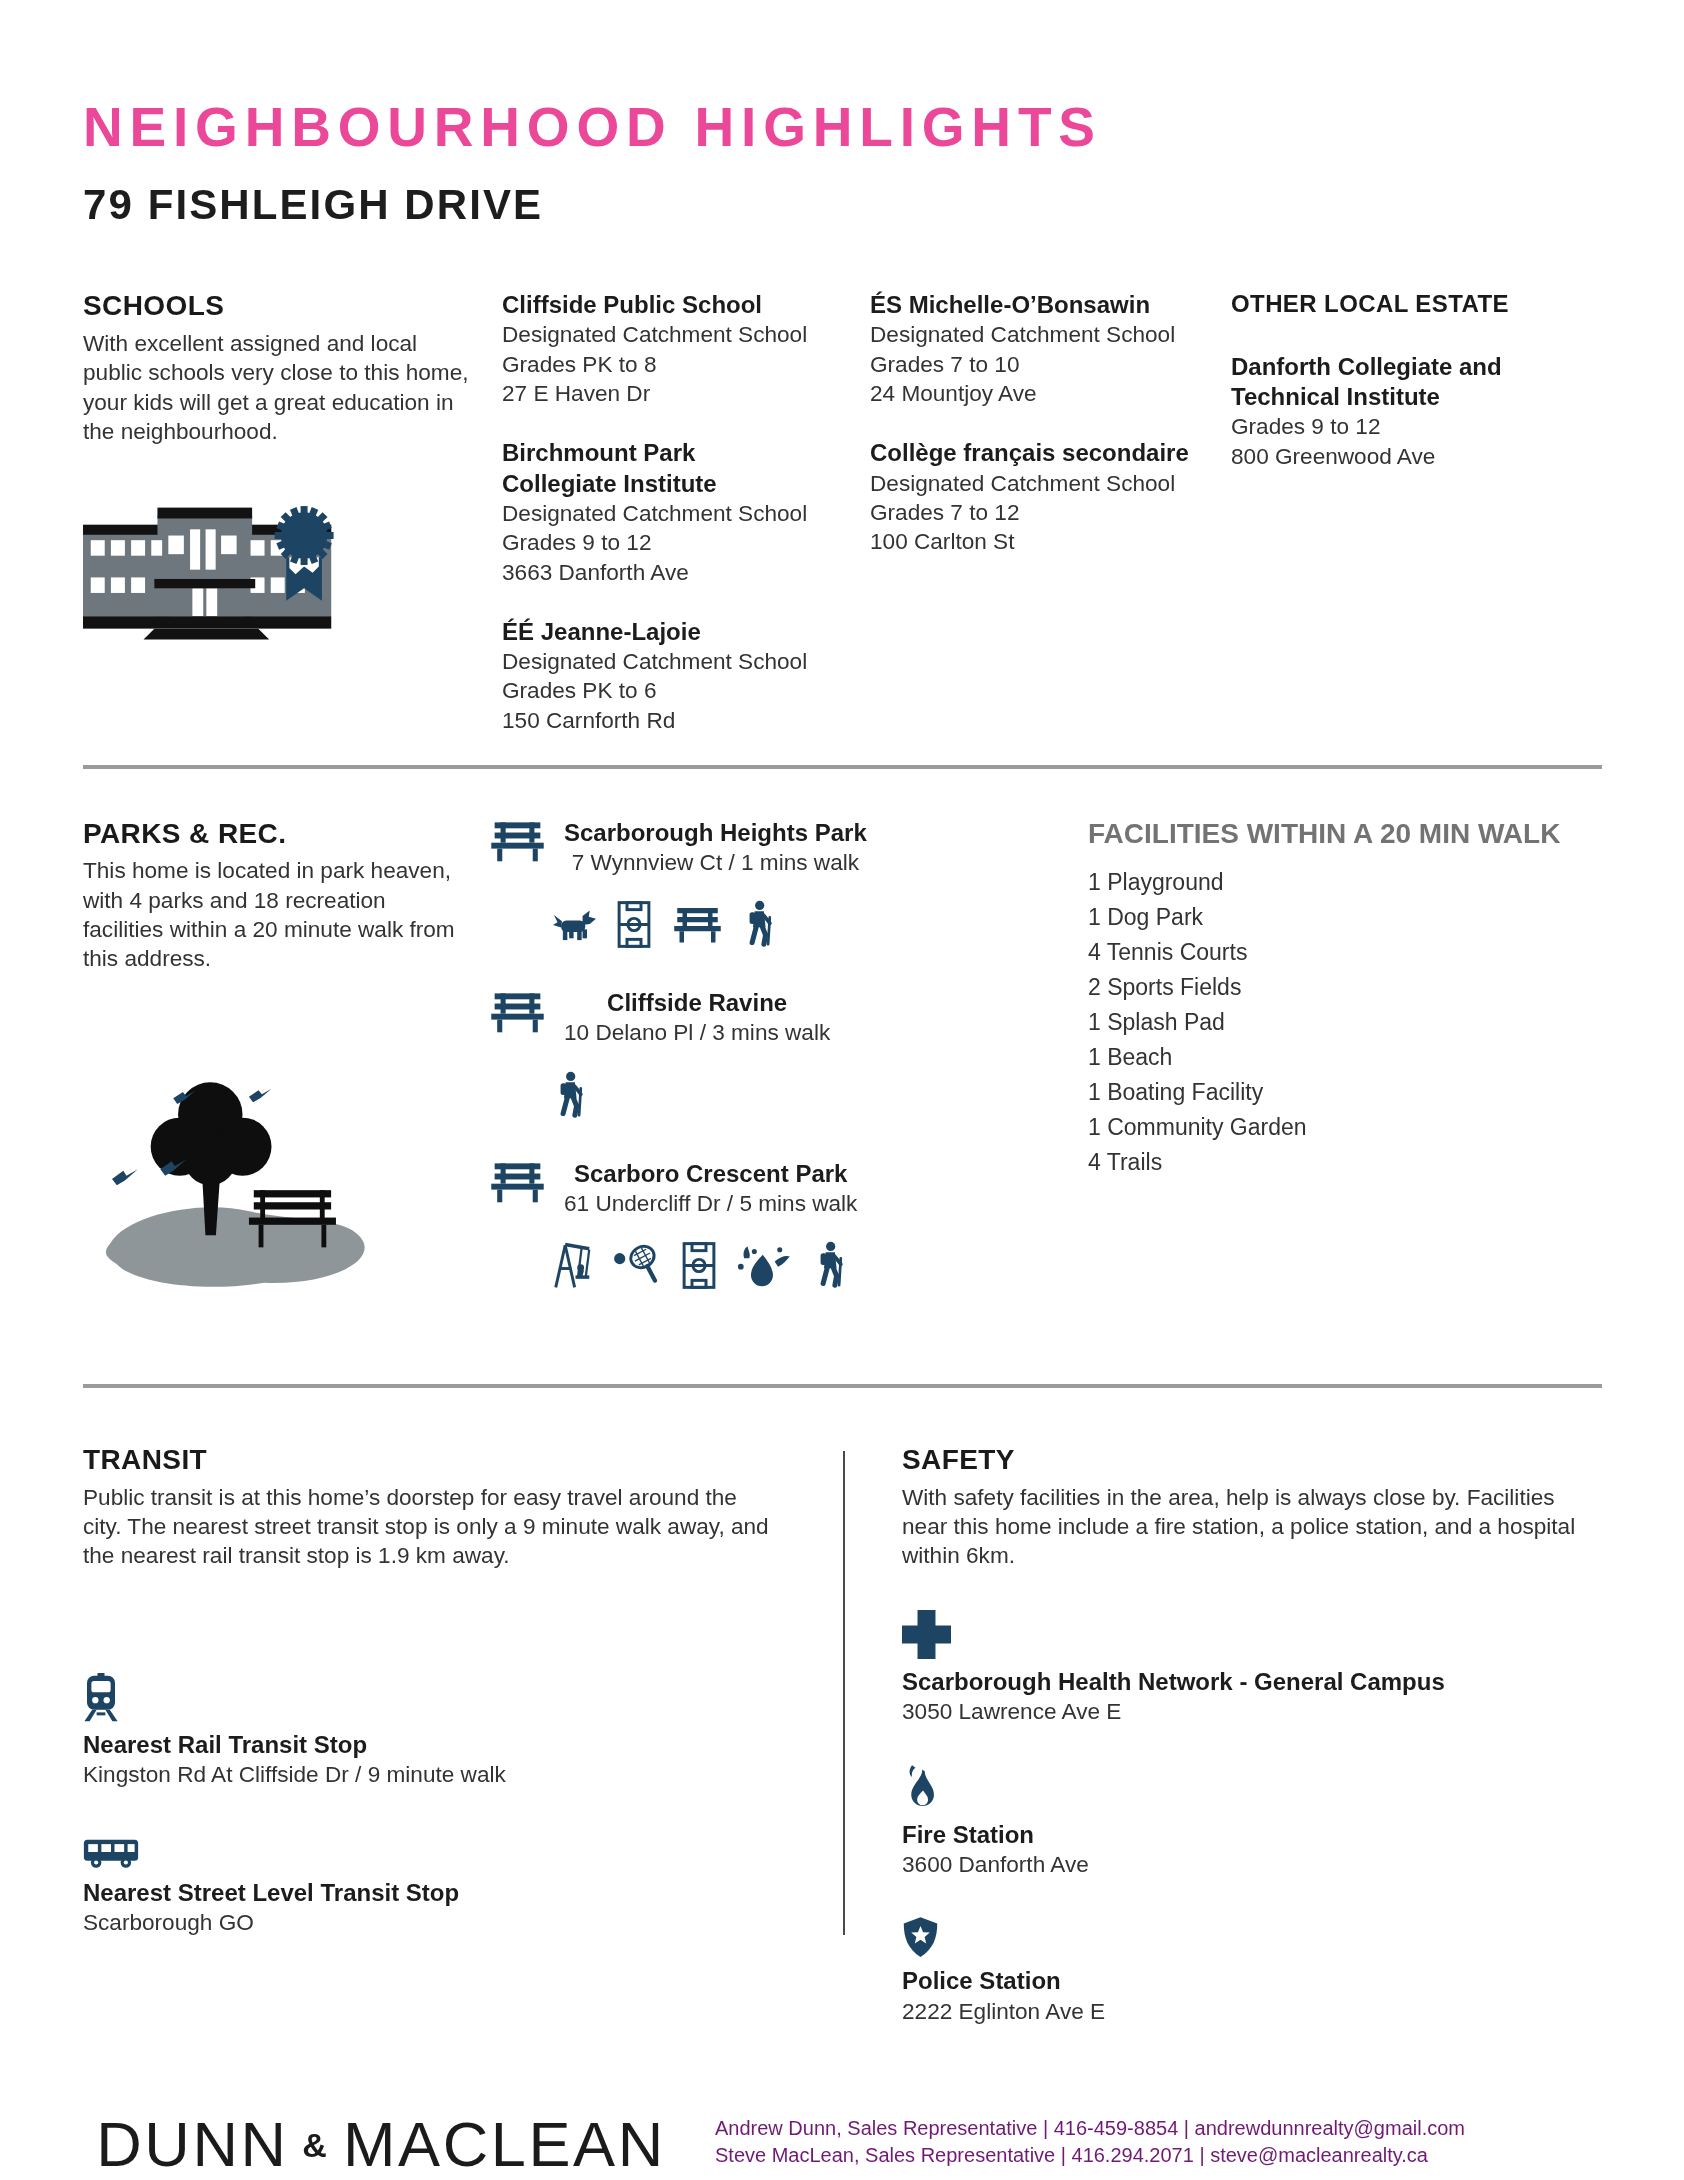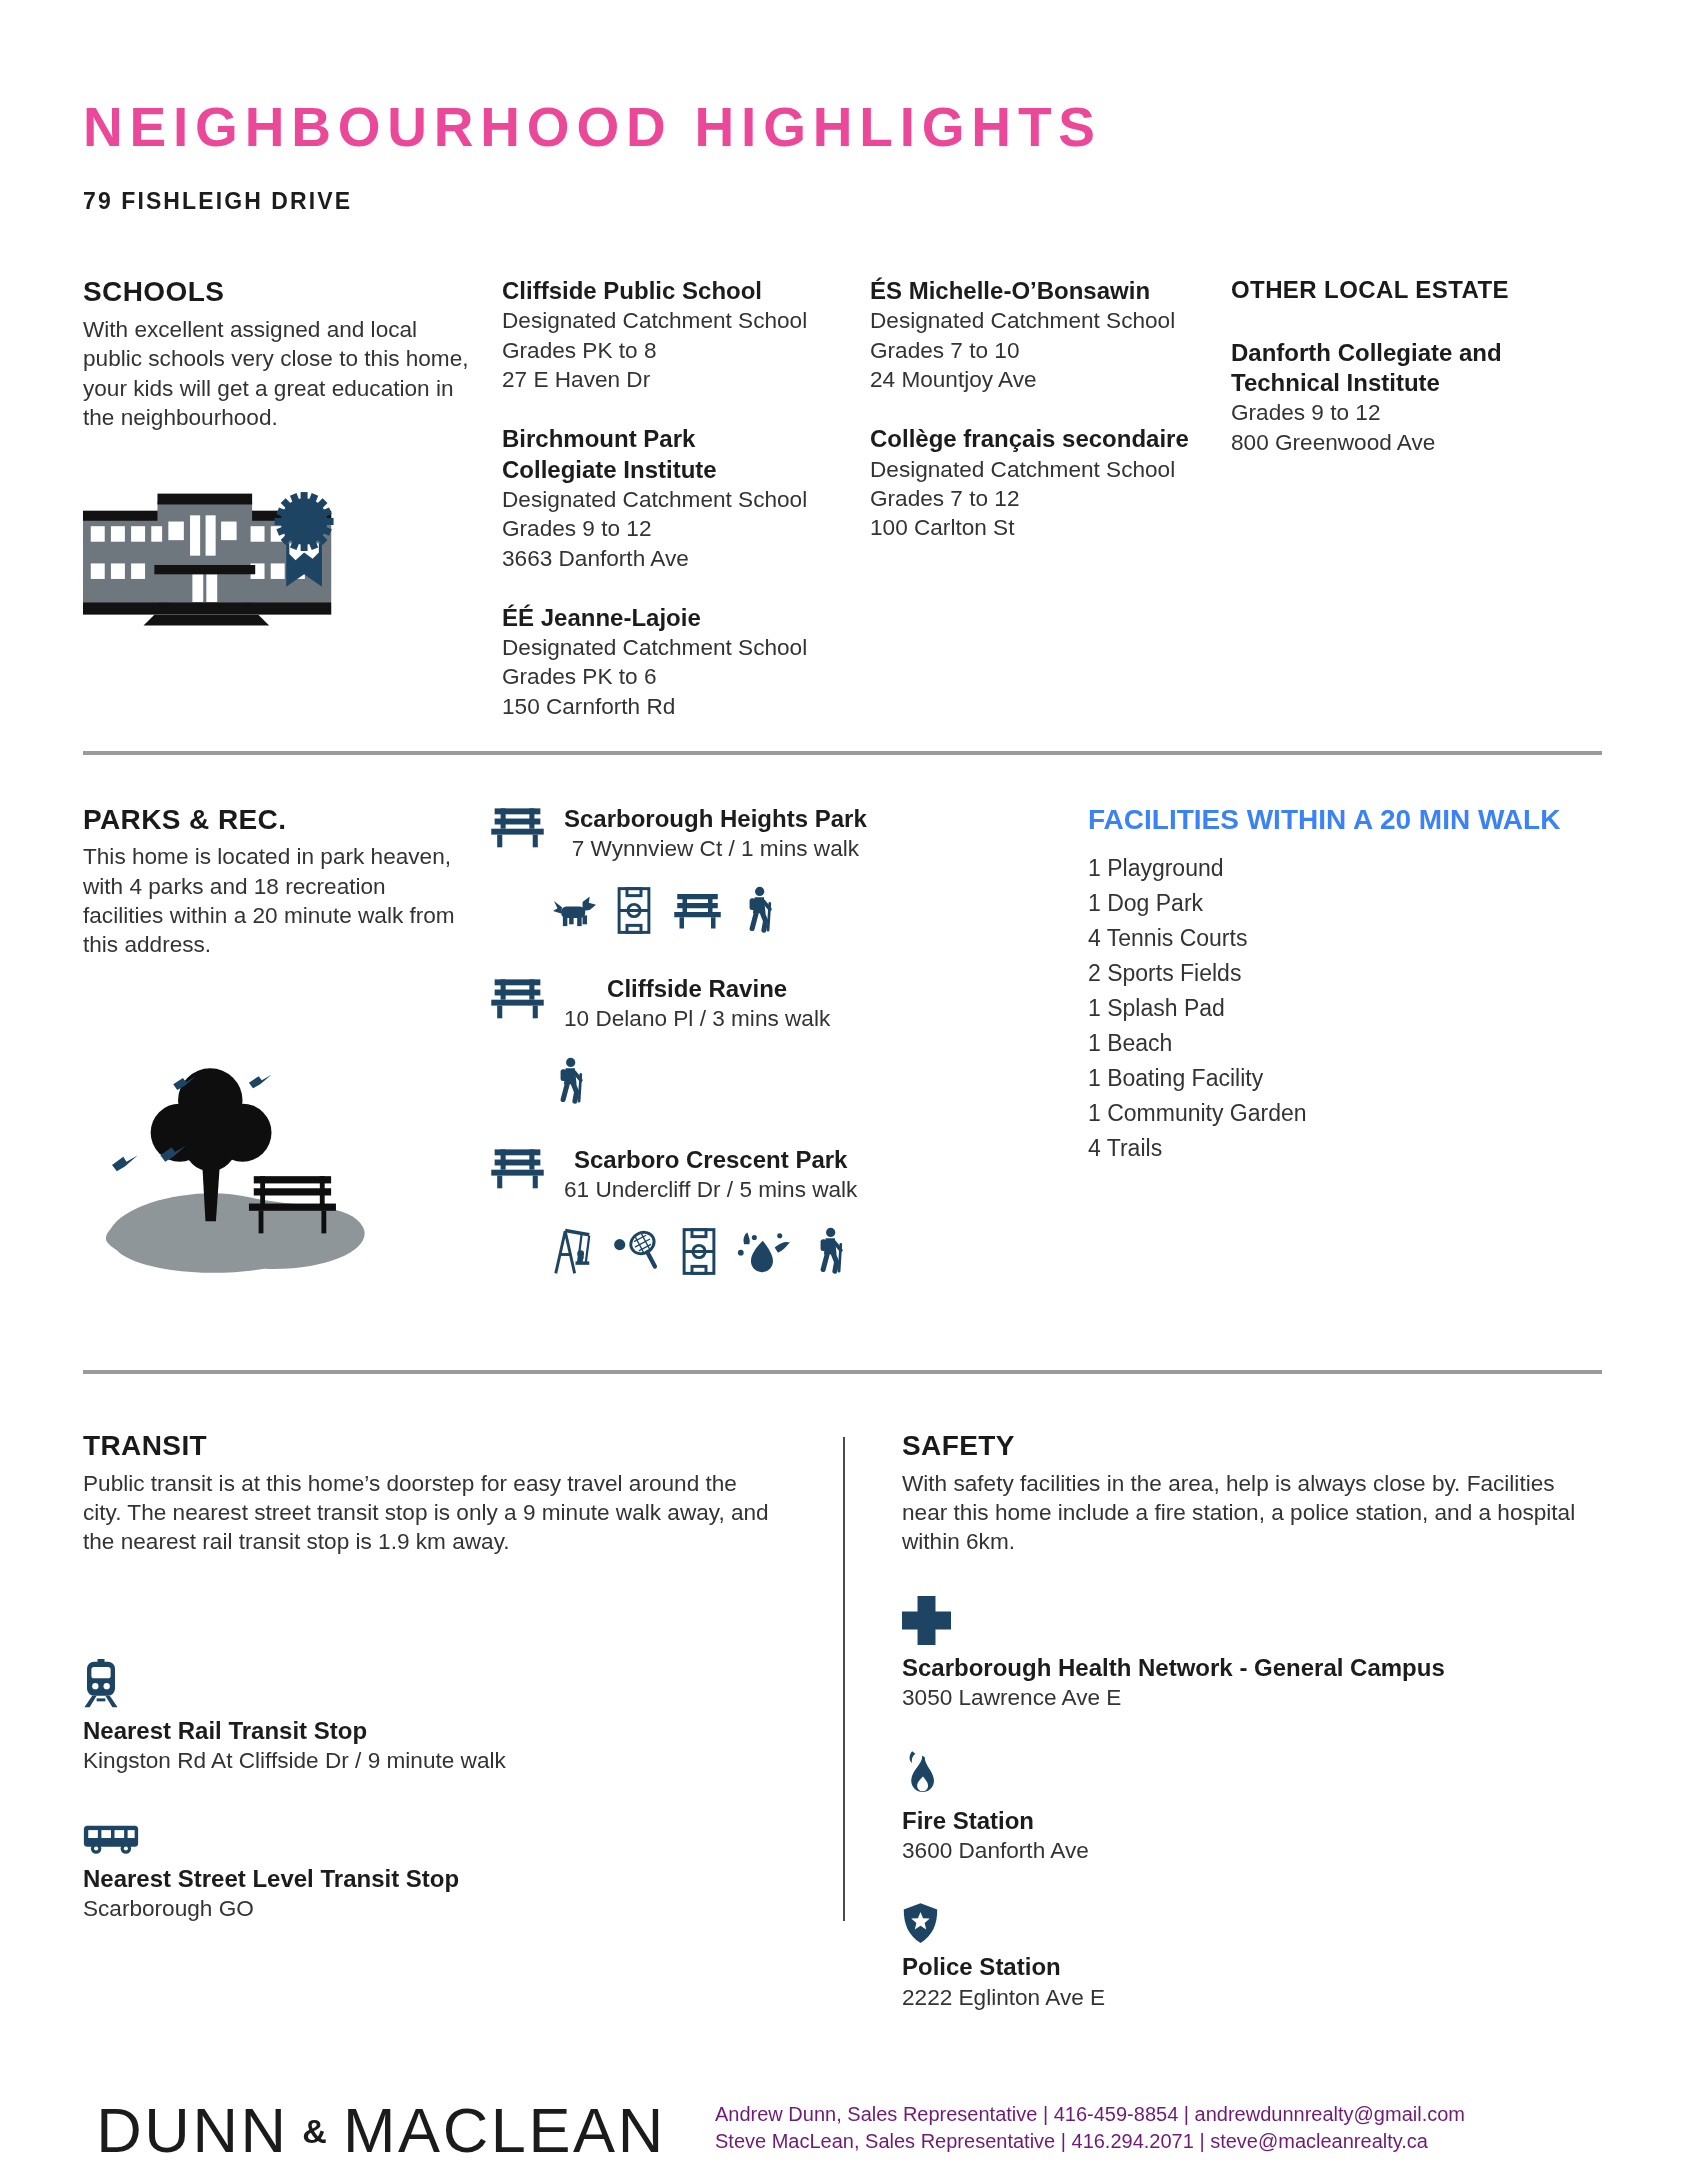--- a/index.html
+++ b/index.html
@@ -7,21 +7,21 @@
   body {
     width: 1685px; height: 2181px;
     font-family: "Liberation Sans", sans-serif;
     color: #2e2e2e; position: relative; overflow: hidden;
   }
   .page { padding: 0 83px; }
 
   
   .hdr { padding-top: 95px; }
   .title { font-size: 55px; font-weight: 700; letter-spacing: 6.8px; color: #ec4899; }
-  .subtitle { font-size: 23px; font-weight: 700; letter-spacing: 2.1px; color: #1d1d1d; margin-top: 29px; }
+  .subtitle { font-size: 42px; font-weight: 700; letter-spacing: 2.1px; color: #1d1d1d; margin-top: 22px; }
 
   
   .sec-h { font-size: 28px; font-weight: 700; color: #1a1a1a; letter-spacing: 0.4px; margin-bottom: 6.8px; }
   .body-t { font-size: 22.6px; line-height: 1.3; color: #333; }
   .bold-name { font-size: 24px; font-weight: 700; color: #1c1c1c; line-height: 1.26; }
   .plain { font-size: 22.6px; line-height: 1.3; color: #333; }
 
   
   .schools-grid { display: grid; grid-template-columns: 419px 368px 361px auto; margin-top: 61px; }
   .school { margin-bottom: 30px; }
@@ -29,21 +29,21 @@
   .school-icon-wrap { margin-top: 46px; }
 
   hr.divider { border: none; height: 3.4px; background: #9b9b9b; margin: 0; }
   .div1 { margin-top: 51px; }
 
   
   .parks-grid { display: grid; grid-template-columns: 407px 598px auto; margin-top: 49px; }
   .park-row { display: flex; gap: 19px; align-items: flex-start; text-align: center; }
   .park-bench { flex: 0 0 auto; margin-top: 1.7px; }
   .amenity-row { display: flex; gap: 20.4px; align-items: center; margin: 19px 0 36px 63px; min-height: 56px; }
-  .facil-h { font-size: 28px; font-weight: 700; color:#3b82f6; margin-bottom: 15.3px; }
+  .facil-h { font-size: 28px; font-weight: 700; color:#737373; margin-bottom: 15.3px; }
   .facil-item { font-size: 23px; color: #333; line-height: 35px; }
   .park-scene-wrap { margin-top: 82px; }
 
   
   .ts-wrap { position: relative; margin-top: 56px; }
   .ts-grid { display: grid; grid-template-columns: 760px auto; }
   .ts-left { padding-right: 60px; }
   .ts-right { padding-left: 59px; }
   .v-divider { position: absolute; left: 760px; top: 6.8px; width: 1.7px; height: 484px; background: #4a4a4a; }
   .stop { margin-top: 0; }

